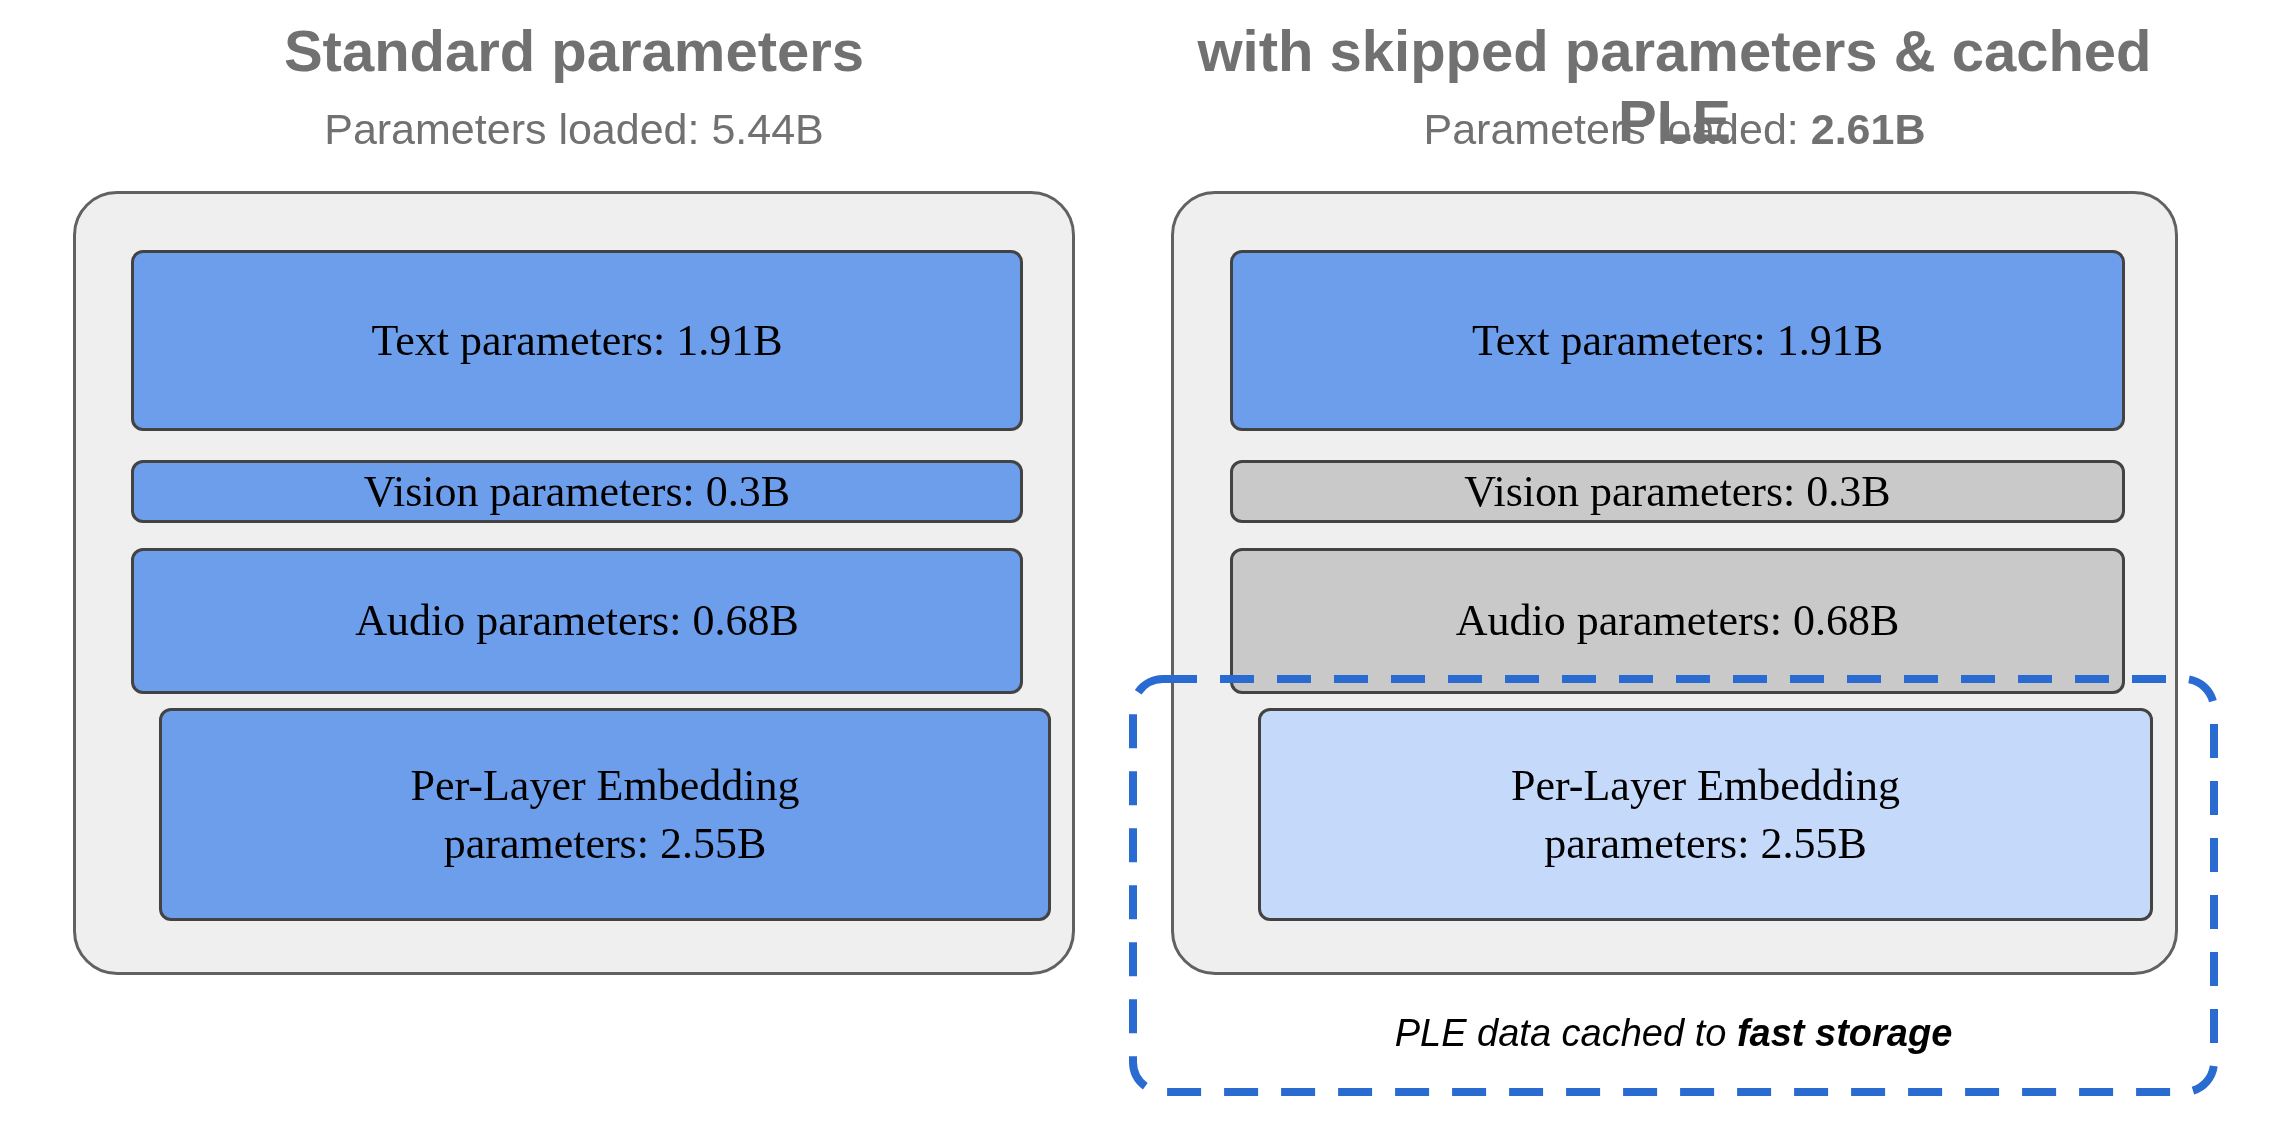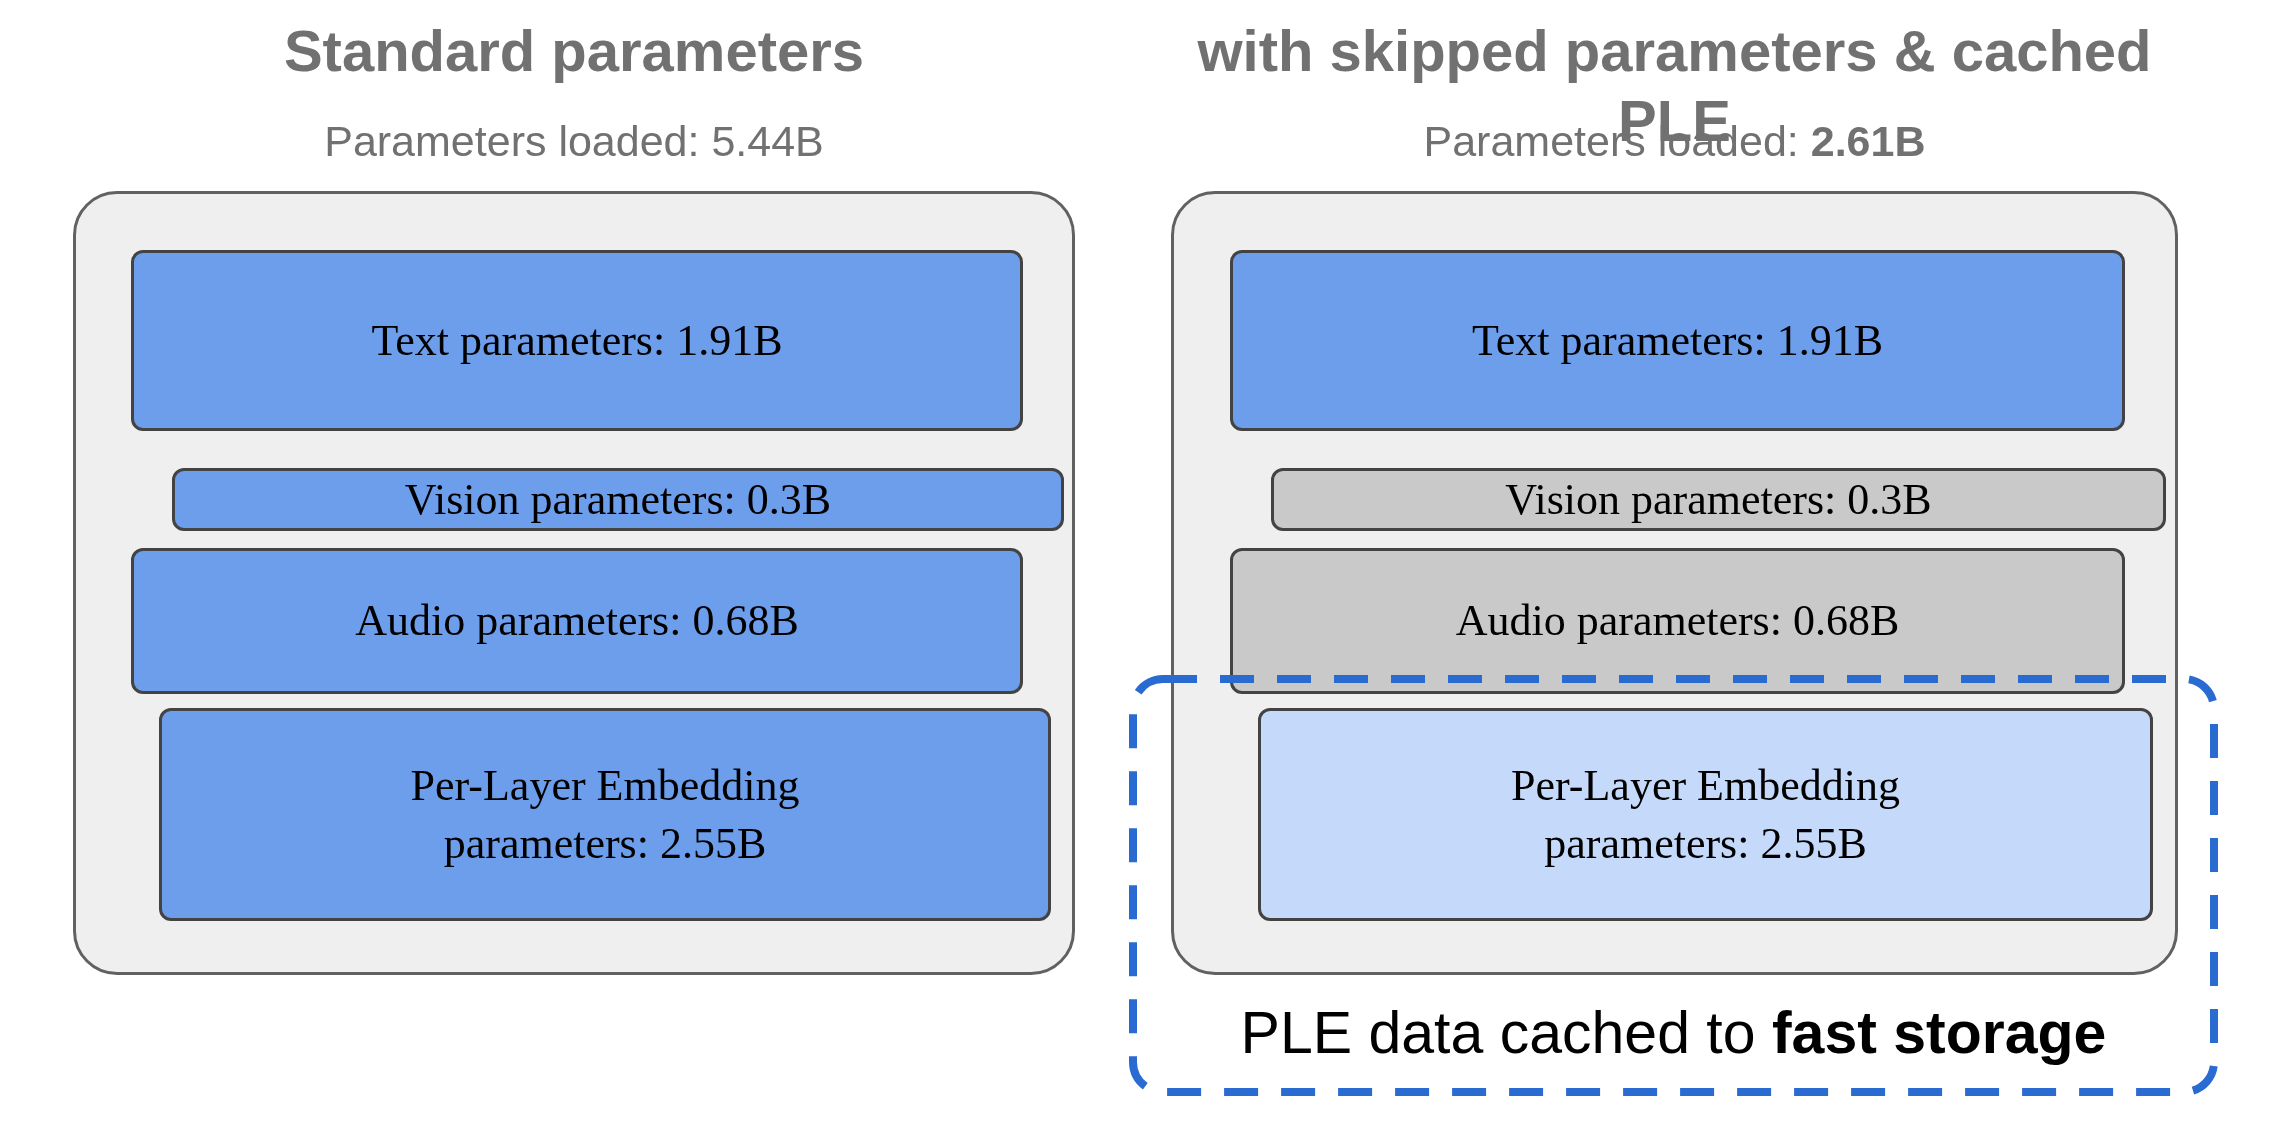--- a/index.html
+++ b/index.html
@@ -21,21 +21,21 @@
     width:2286px;height:1134px;position:relative;overflow:hidden;
   }
   .canvas{position:absolute;left:0;top:0;width:2286px;height:1134px;}
 
   .panel-title{
     position:absolute;top:16px;height:70px;
     font-size:58px;font-weight:bold;color:var(--title-gray);
     text-align:center;line-height:70px;letter-spacing:0px;
   }
   .panel-subtitle{
-    position:absolute;top:115px;height:52px;
+    position:absolute;top:103px;height:52px;
     font-size:43px;color:var(--title-gray);
     text-align:center;line-height:52px;
   }
   .panel-subtitle .bold{font-weight:bold;}
 
   .container{
     position:absolute;top:191px;height:784px;
     background:var(--container-fill);
     border:3px solid var(--container-border);
     border-radius:44px;
@@ -47,42 +47,43 @@
     display:flex;align-items:center;justify-content:center;
     text-align:center;
     font-size:44px;color:var(--text-black);line-height:1.3;font-family:Liberation Serif, serif;
   }
   .pbox.loaded{background:var(--box-blue);}
   .pbox.skipped{background:var(--box-gray);}
   .pbox.cached{background:var(--box-lightblue);}
 
   
   .row-text  {top:56px;  height:181px;}
-  .row-vision{top:274px; height:63px;margin-left:41px;}
+  .row-vision{top:266px; height:63px;}
   .row-audio {top:354px; height:146px;}
   .row-ple   {top:514px; height:213px;margin-left:28px;}
 
   
   .left  .panel-title,.left  .panel-subtitle{left:73px;width:1002px;}
   .container.left-container{left:73px;width:1002px;}
   .left-container .pbox{left:55px;width:892px;}
 
   
   .right .panel-title,.right .panel-subtitle{left:1171px;width:1007px;}
   .container.right-container{left:1171px;width:1007px;}
   .right-container .pbox{left:56px;width:895px;}
 
   .dashed-svg{
     position:absolute;left:1123px;top:669px;width:1101px;height:433px;
     z-index:5;pointer-events:none;
   }
   .ple-caption{
     position:absolute;left:1133px;top:1003px;width:1081px;height:60px;
-    font-size:59px;color:var(--text-black);text-align:center;line-height:60px;
+    font-size:38px;color:var(--text-black);text-align:center;line-height:60px;
     z-index:6;
+    font-style:italic;
   }
   .ple-caption .bold{font-weight:bold;}
 </style>
 </head>
 <body>
 
 <div class="canvas">
 
   <div class="left">
     <div class="panel-title">Standard parameters</div>

